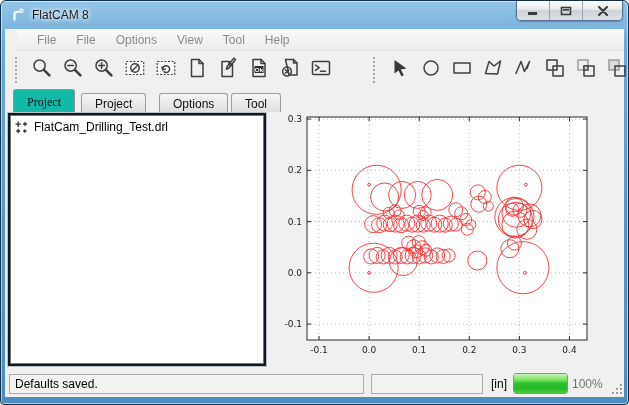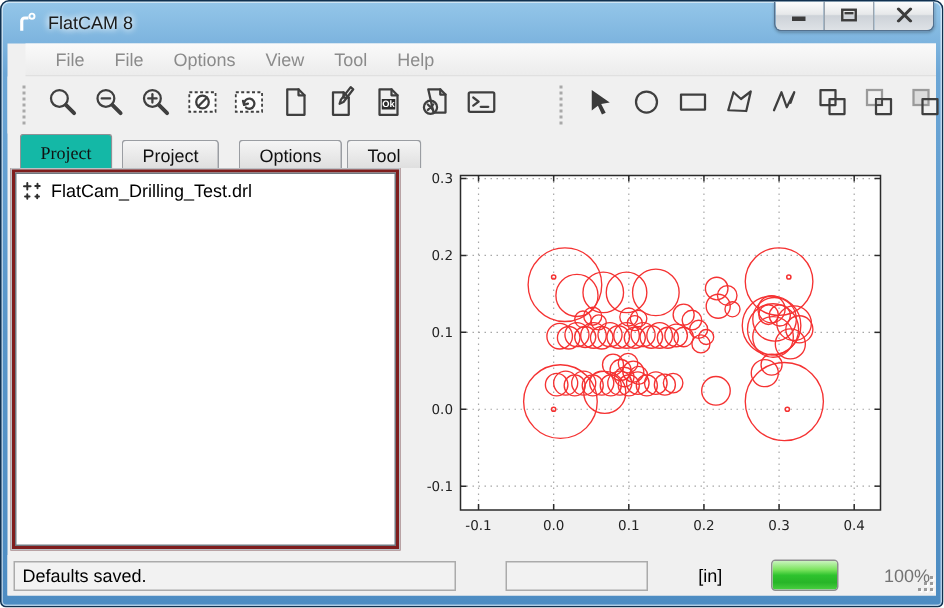--- a/index.html
+++ b/index.html
@@ -39,29 +39,29 @@
   
   .tabrow{position:absolute;left:0;right:0;top:60px;height:23px;}
   .tab{position:absolute;bottom:0;box-sizing:border-box;font-size:12px;color:#111;
     text-align:center;border:1px solid #9a9da2;border-bottom:none;border-radius:3px 3px 0 0;
     background:linear-gradient(#f5f5f5,#dfdfdf);padding:3px 13px 0 13px;height:19px;}
   .tab.active{background:#14b8a6;height:23px;padding-top:5px;z-index:2;
     border-color:#8f9296;font-family:Liberation Serif, serif;}
   
   .main{position:absolute;left:0;right:0;top:83px;bottom:27px;}
   .tree-outer{position:absolute;left:2px;top:0;width:260px;bottom:3px;
-    border:1px solid #bcc0c4;background:#7f1d1d;padding:2px;box-sizing:border-box;}
+    border:1px solid #bcc0c4;background:#0f172a;padding:2px;box-sizing:border-box;}
   .tree{width:100%;height:100%;background:#fff;border:1px solid #6f7880;
     box-sizing:border-box;overflow:hidden;}
   .tree-item{display:flex;align-items:center;gap:6px;padding:4px 2px 0 4px;
     font-size:12px;color:#000;}
   .plot-host{position:absolute;left:264px;right:2px;top:0;bottom:3px;background:#f0f0f0;}
   
   .statusbar{position:absolute;left:0;right:0;bottom:0;height:27px;background:#f0f0f0;
-    display:flex;align-items:center;padding:0 4px;box-sizing:border-box;gap:26px;}
+    display:flex;align-items:center;padding:0 4px;box-sizing:border-box;}
   .sb-field{height:20px;border:1px solid #ababab;background:#f2f2f2;
     font-size:12px;color:#000;display:flex;align-items:center;padding:0 5px;
     box-sizing:border-box;}
   .sb-msg{width:355px;}
   .sb-empty{width:112px;margin-left:7px;}
   .sb-units{font-size:12px;color:#000;margin:0 6px 0 8px;}
   .progress{width:53px;height:19px;border:1px solid #8e8e8e;border-radius:3px;
     overflow:hidden;background:#e6e6e6;}
   .progress-fill{height:100%;
     background:linear-gradient(180deg,#c9f4bd 0%,#7ce45f 30%,#2ec32e 50%,#27b527 75%,#48cf3f 100%);}

